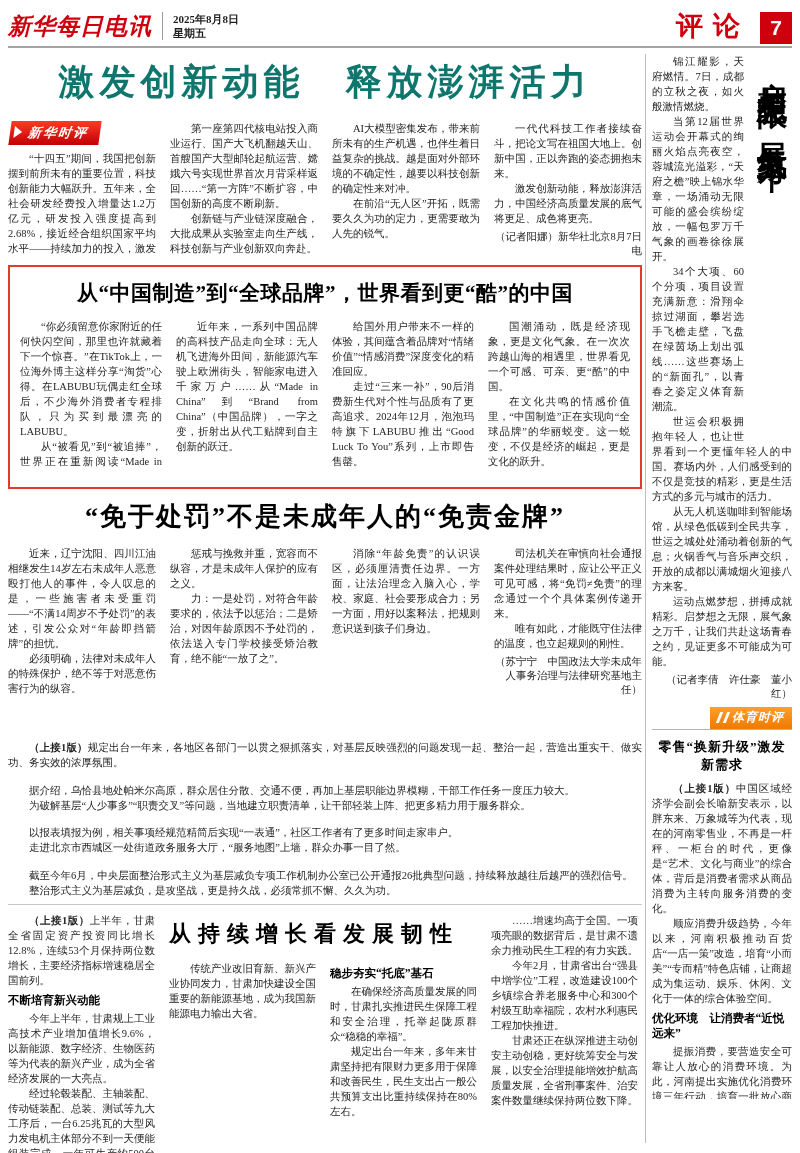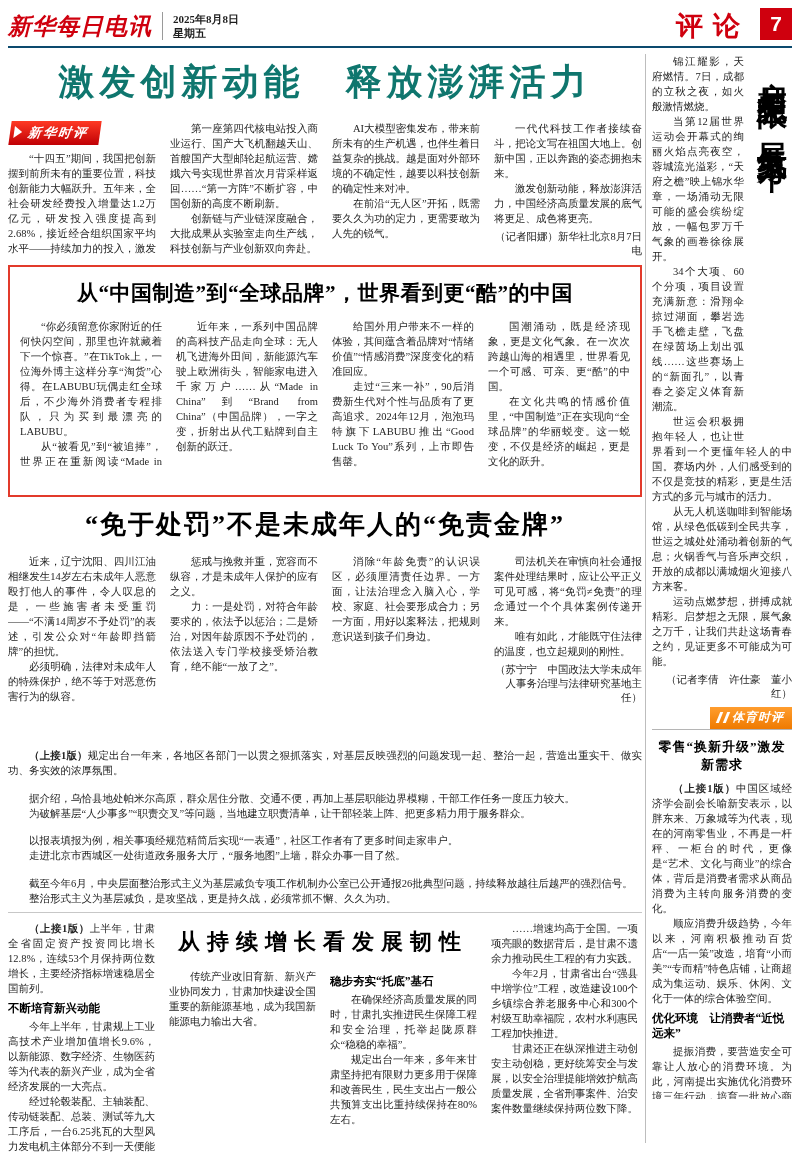--- a/index.html
+++ b/index.html
@@ -4,26 +4,26 @@
 <style>
   * { box-sizing: border-box; margin: 0; padding: 0; }
   html,body { background:#e8e8e8; }
   .page {
     position: relative; width: 800px; height: 1153px; margin: 0 auto;
     background: #ffffff; overflow: hidden; color:#1d1d1d;
     font-family: "Liberation Serif", "DejaVu Serif", serif;
   }
   
   .hdr { position:absolute; left:8px; top:6px; width:784px; height:42px;
-         border-bottom:2px solid #0c4a6e; display:flex; align-items:center; }
+         border-bottom:2px solid #a3a3a3; display:flex; align-items:center; }
   .masthead { color:#cf000e; font-weight:900; font-style:italic;
               font-size:23px; letter-spacing:1px; white-space:nowrap; }
   .hdr-div { width:1px; height:28px; background:#9a9a9a; margin:0 10px; }
   .hdr-date { font-size:11px; font-weight:bold; line-height:14px; }
-  .hdr-right { margin-left:auto; display:flex; align-items:flex-start; gap:10px; }
+  .hdr-right { margin-left:auto; display:flex; align-items:flex-end; gap:10px; }
   .section-label { color:#cf000e; font-size:27px; font-weight:900; letter-spacing:10px; }
   .page-num { width:32px; height:32px; background:#cf000e; color:#fff;
               font-size:21px; font-weight:bold; display:flex; align-items:center;
               justify-content:center; font-family:"Liberation Sans",sans-serif; }
   
   .main { position:absolute; left:8px; top:54px; width:634px; }
   .vrule { position:absolute; left:645px; top:54px; bottom:10px; width:1px; background:#bdbdbd; }
   .rail { position:absolute; left:652px; top:54px; width:140px; }
   
   .cols { display:flex; gap:14px; }
@@ -40,39 +40,39 @@
   .colsA { height:136px; }
   .badge-xh { display:inline-block; background:linear-gradient(180deg,#ff3a24,#c00005);
               color:#fff; font-style:italic; font-weight:bold; font-size:13px;
               padding:3px 12px 3px 18px; transform:skew(-8deg);
               position:relative; margin:0 0 6px 2px; letter-spacing:2px; }
   .badge-xh:before { content:""; position:absolute; left:4px; top:5px;
               border-left:8px solid #fff; border-top:6px solid transparent;
               border-bottom:6px solid transparent; }
   .blockA { margin-bottom:8px; }
   
-  .blockB { border:2px solid #e23a2b; padding:10px 10px 24px; margin-bottom:10px; }
+  .blockB { border:2px solid #e23a2b; padding:10px 10px 16px; margin-bottom:10px; }
   .h-box { font-size:21px; font-weight:900; text-align:center;
            letter-spacing:0.5px; margin:2px 0 12px; color:#000; }
   .colsB { height:152px; }
   
   .h-minor { font-size:26px; font-weight:900; text-align:center;
              letter-spacing:2px; margin:2px 0 12px; color:#000; }
   .blockC { margin-bottom:8px; }
   .colsC { height:186px; }
   
   .blockD { margin-bottom:8px; }
   .colsD { height:156px;flex-direction:column; }
   
   .blockE { border-top:1px solid #c7c7c7; padding-top:8px; }
   .colsE { display:flex; gap:14px; height:268px; }
   .colE-side { width:147px; overflow:hidden; }
   .colE-mid { width:308px; }
   .h-jump { font-size:22px; font-weight:900; letter-spacing:7px;
-            text-align:center; margin:6px 0 12px; color:#000; }
+            margin:6px 0 12px; color:#000; }
   .colsE-inner { display:flex; gap:14px; height:208px; }
   
   .vhead { float:right; writing-mode:vertical-rl; font-size:30px; font-weight:900;
            line-height:40px; letter-spacing:5px; height:372px; margin:4px 0 8px 8px;
            color:#000; }
   .games-text { overflow:hidden; height:648px; }
   .badge-ty { display:flex; align-items:center; gap:4px; float:right;
               background:linear-gradient(180deg,#ff9d2e,#ef7a00); color:#fff;
               font-style:italic; font-weight:bold; font-size:12px;
               padding:2px 8px 3px; margin-top:5px; letter-spacing:1px; }

